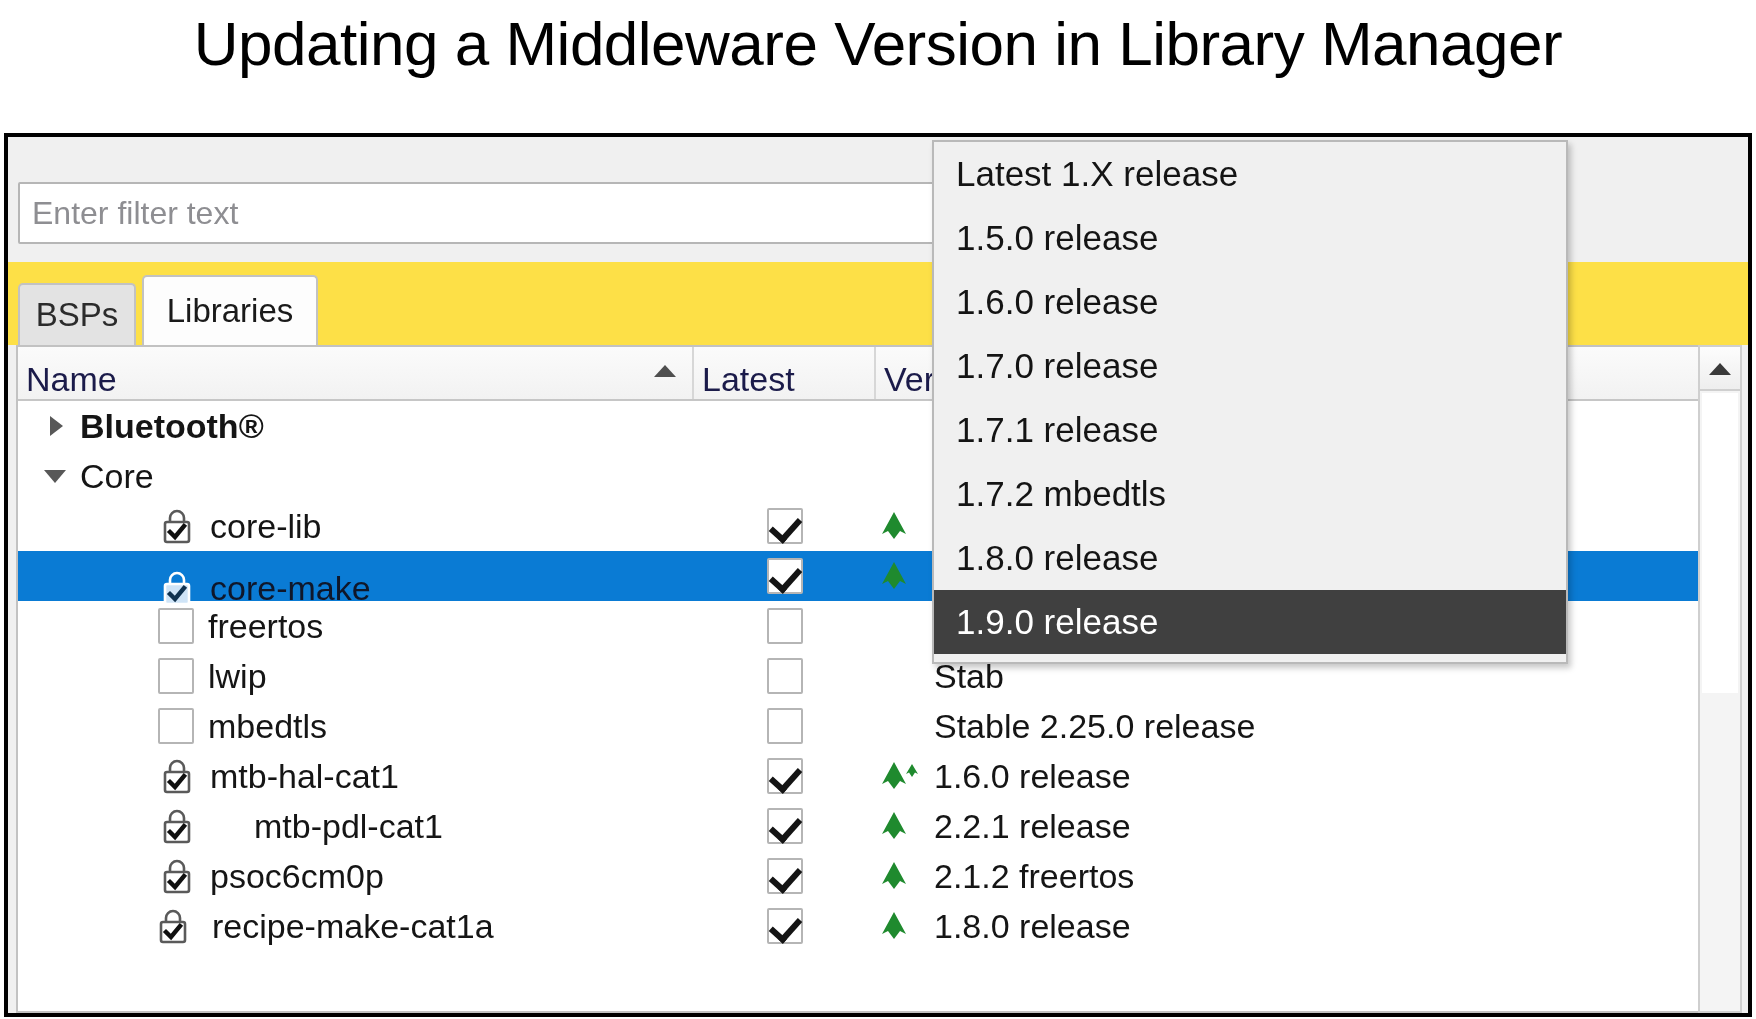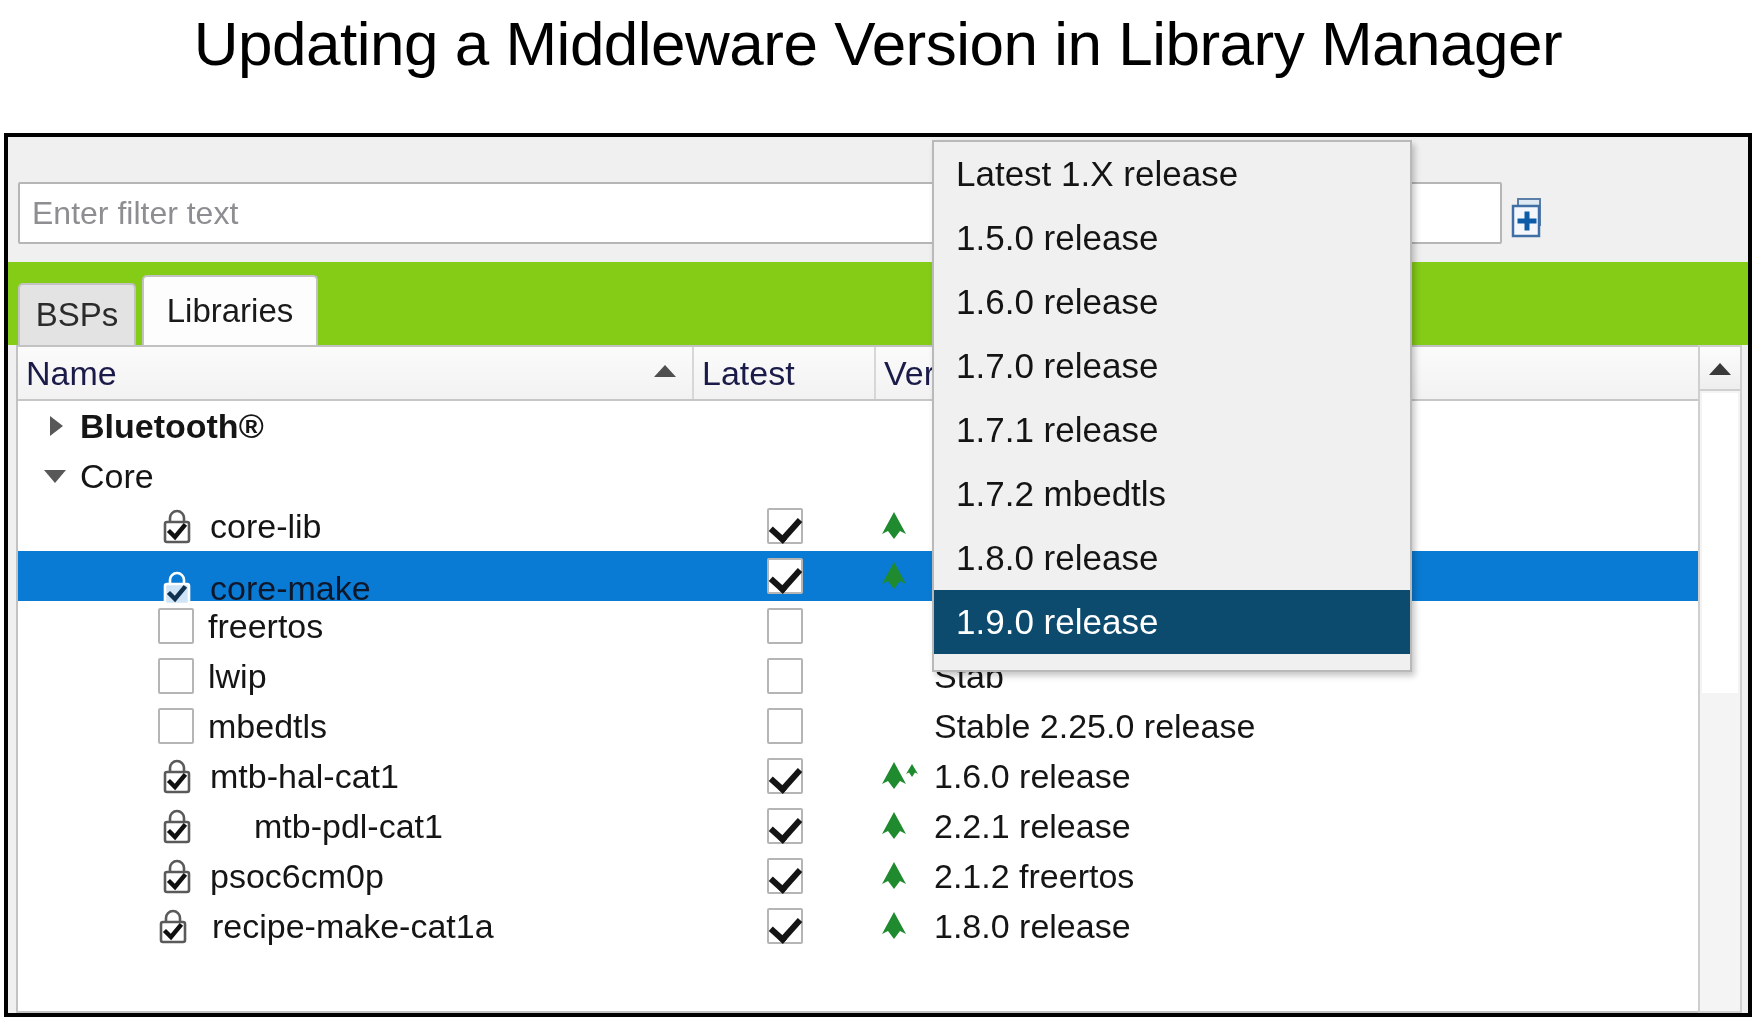--- a/index.html
+++ b/index.html
@@ -70,21 +70,21 @@
     left: 1502px; top: 60px;
     width: 40px; height: 42px;
     cursor: pointer;
   }
 
   
   #tabstrip {
     position: absolute;
     left: 0; top: 125px;
     width: 1740px; height: 83px;
-    background: #84cc16;
+    background: #fde047;
   }
   .tab {
     position: absolute;
     bottom: 0;
     height: 62px;
     display: flex;
     align-items: center;
     justify-content: center;
     font-size: 33px;
     color: #1a1a1a;
@@ -120,21 +120,21 @@
   #table-header {
     position: relative;
     height: 54px;
     background: linear-gradient(#fbfbfb, #f2f2f2);
     border-bottom: 2px solid #c6c6c6;
   }
   .th {
     position: absolute;
     top: 0; height: 52px;
     display: flex;
-    align-items: center;
+    align-items: flex-end;
     font-size: 34px;
     color: #1b1b4a;
     padding-left: 8px;
     cursor: pointer;
     white-space: nowrap;
     box-sizing: border-box;
   }
   #th-name { left: 0; width: 676px; border-right: 2px solid #d7d7d7; }
   #th-shared { left: 676px; width: 182px; border-right: 2px solid #d7d7d7; }
   #th-version { left: 858px; width: 700px; }
@@ -280,39 +280,39 @@
     left: 2px; top: 46px;
     width: 36px; height: 300px;
     background: #ffffff;
     cursor: pointer;
   }
 
   
   #dropdown {
     position: absolute;
     left: 924px; top: 3px;
-    width: 480px;
+    width: 636px;
     background: #f0f0f0;
     border: 2px solid #b9b9b9;
     box-shadow: 3px 4px 6px rgba(0,0,0,0.22);
     z-index: 20;
-    padding-bottom: 16px;
+    padding-bottom: 8px;
   }
   .dd-item {
     height: 64px;
     display: flex;
     align-items: center;
     padding-left: 22px;
     font-size: 35px;
     color: #141414;
     white-space: nowrap;
     cursor: pointer;
   }
   .dd-item.selected {
-    background: #0c4a6e;
+    background: #404040;
     color: #ffffff;
     text-align: center;
   }
 </style>
 </head>
 <body>
 
 <div id="page">
 
   <div id="title">Updating a Middleware Version in Library Manager</div>

